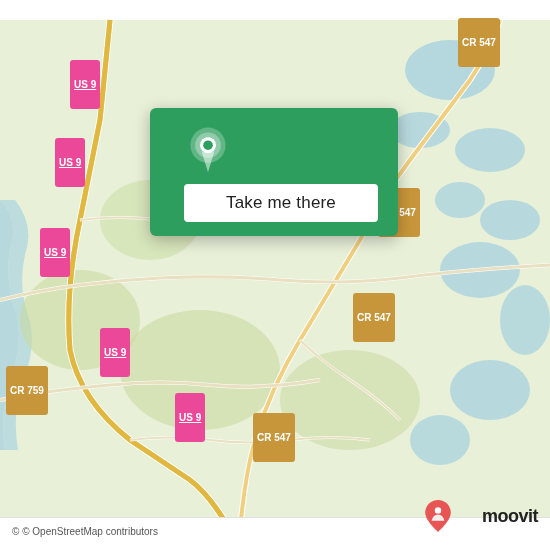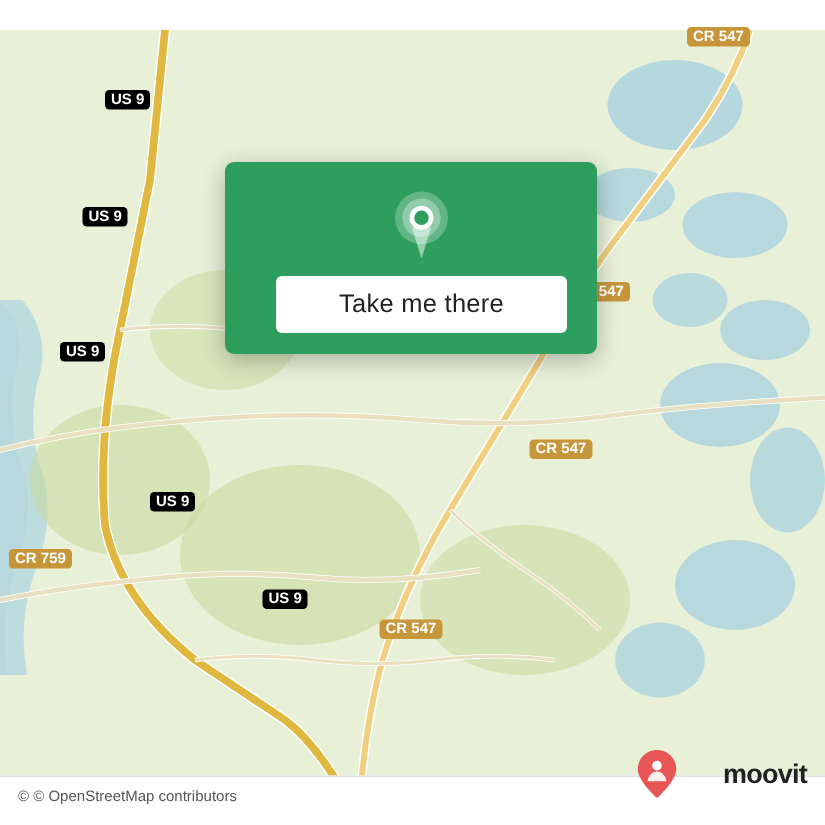--- a/index.html
+++ b/index.html
@@ -23,21 +23,20 @@
     
     #location-card {
       position: absolute;
       top: 108px;
       left: 150px;
       width: 248px;
       background: #2e9e5e;
       border-radius: 6px;
       display: flex;
       flex-direction: column;
-      align-items: center;
       padding: 18px 20px 14px 34px;
       box-shadow: 0 4px 16px rgba(0,0,0,0.28);
       z-index: 10;
     }
 
     #pin-icon {
       width: 48px;
       height: 48px;
       margin-bottom: 10px;
     }
@@ -107,24 +106,24 @@
     }
 
     
     .road-label {
       position: absolute;
       font-size: 10px;
       font-weight: bold;
       color: white;
       background: #3a86c8;
       border-radius: 3px;
-      padding: 1px 4px;
+      padding: 19px 4px;
       z-index: 5;
     }
-    .road-label.us9 { background: #000000; }
+    .road-label.us9 { background: #ec4899; text-decoration: underline; }
     .road-label.cr { background: #c8963a; }
   </style>
 </head>
 <body>
 
 <div id="map-container">
 
   <svg id="map-bg" viewBox="0 0 550 510" xmlns="http://www.w3.org/2000/svg">
 
     <rect width="550" height="510" fill="#e8f0d8"></rect>

